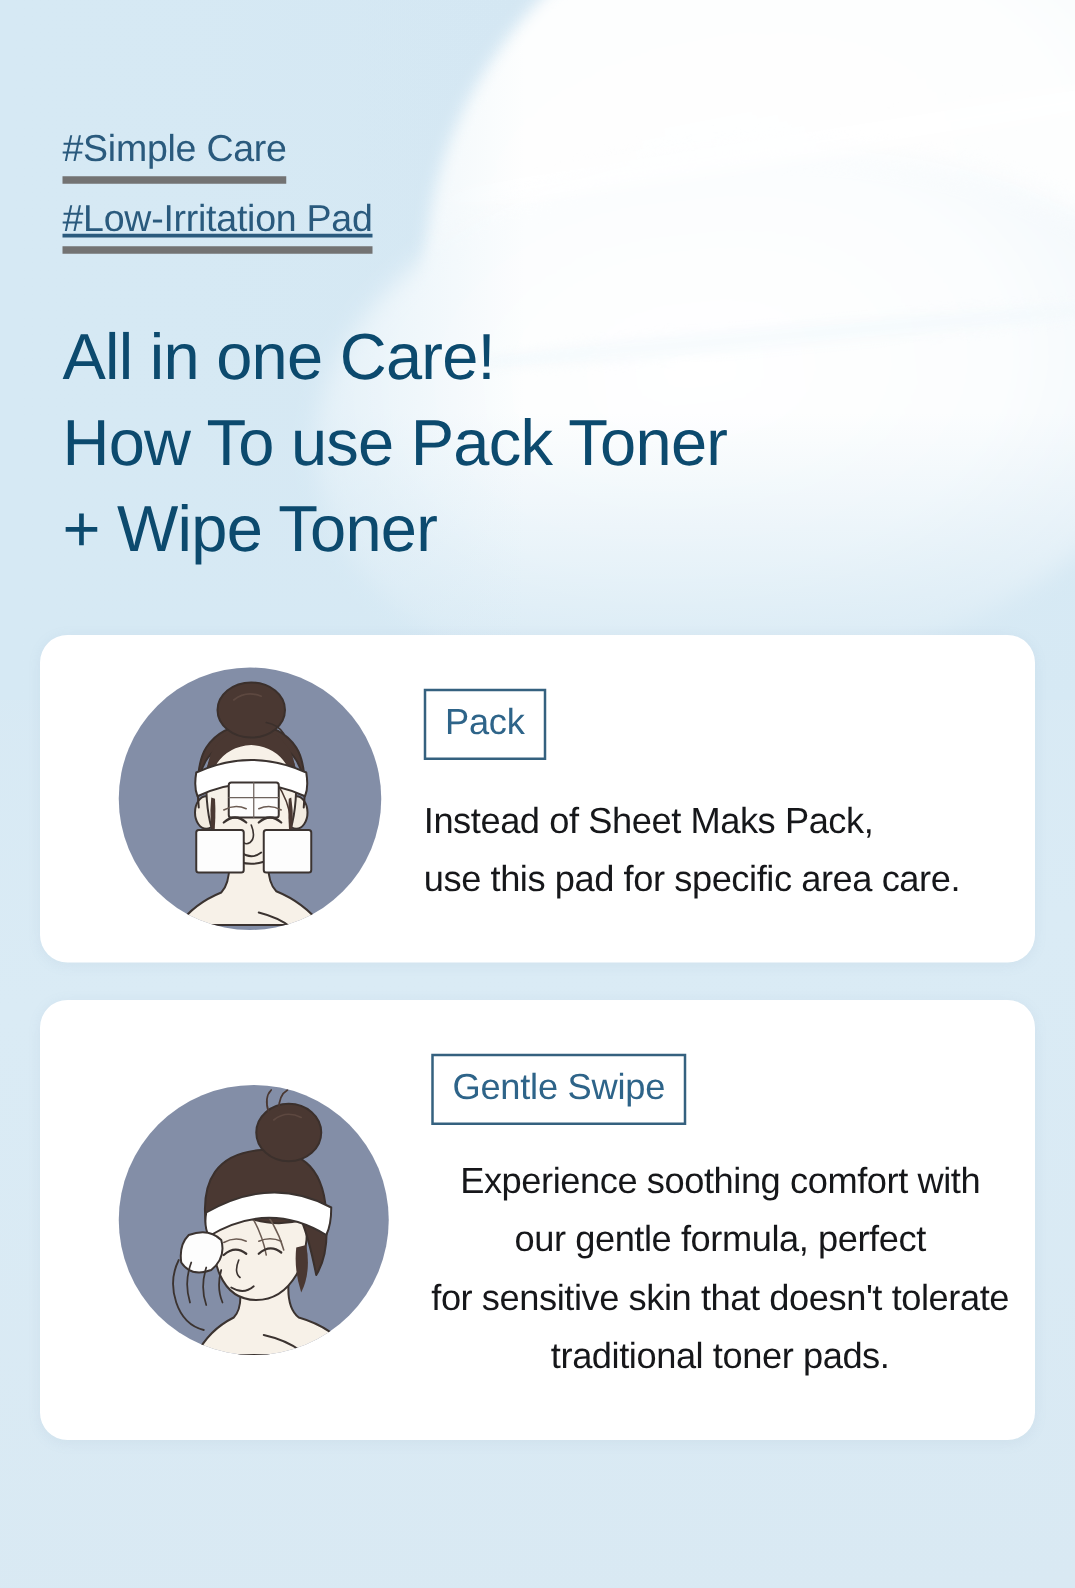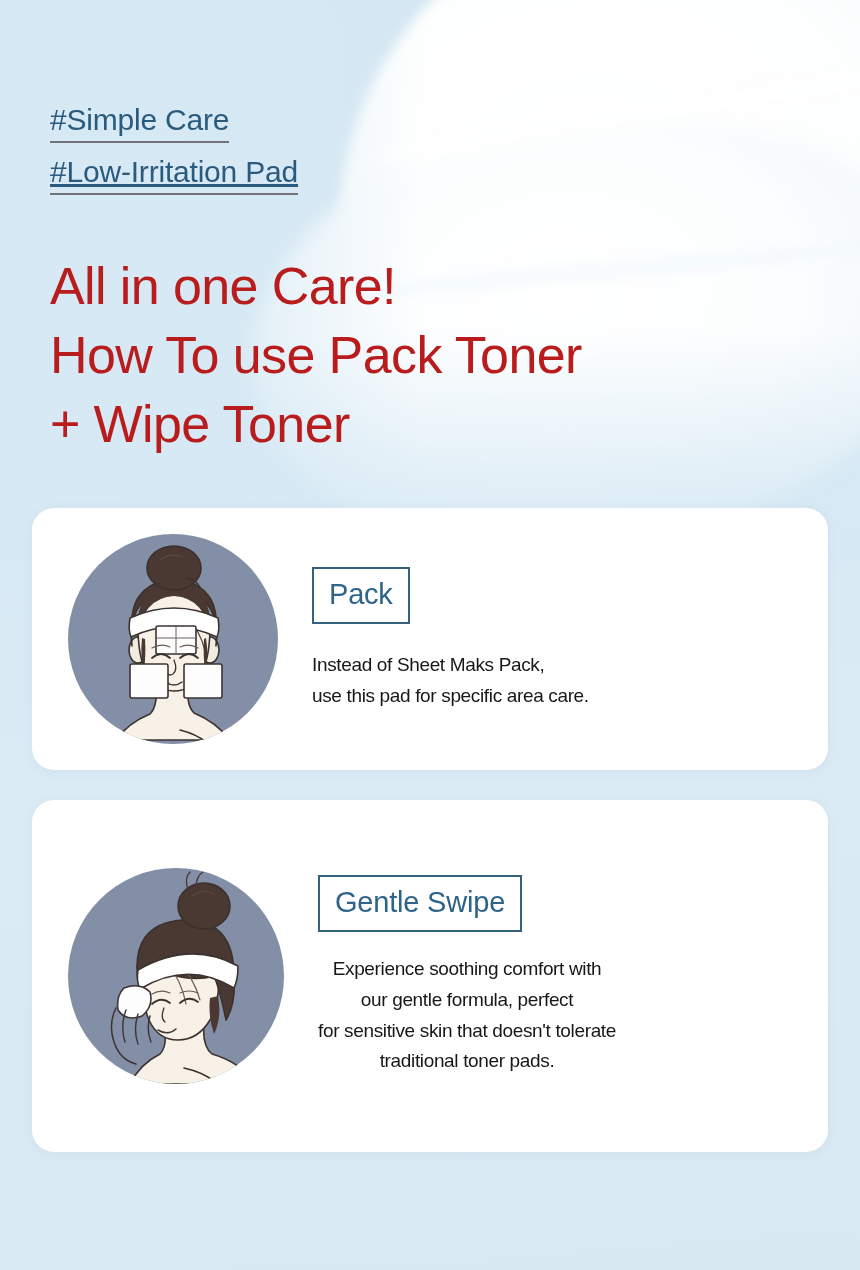--- a/index.html
+++ b/index.html
@@ -63,48 +63,48 @@
   .tags{ position:absolute; left:50px; top:105px; }
   .tag-line{
     display:block;
     font-size:30px;
     font-weight:500;
     letter-spacing:-.2px;
     color:#2a5a7d;
     line-height:1;
     margin-bottom:14px;
     width:max-content;
-    border-bottom:2px solid #737373;
+    border-bottom:6px solid #737373;
     padding-bottom:6px;
   }
   .tag-line:last-child{ margin-bottom:0;text-decoration:underline; }
 
   .headline{
     position:absolute; left:50px; top:252px;
     font-size:52px;
     font-weight:400;
-    color:#b91c1c;
+    color:#0c4a6e;
     line-height:1.33;
     letter-spacing:-.6px;
     white-space:pre-line;
   }
 
   
   .card{
     position:absolute;
     left:32px;
     width:796px;
     background:#ffffff;
     border-radius:22px;
     box-shadow:0 2px 10px rgba(120,150,175,.10);
   }
   #card-pack{ top:508px; height:262px; }
   #card-swipe{ top:800px; height:352px; }
 
-  .card-inner{ display:flex; align-items:center; height:100%; }
+  .card-inner{ display:flex; align-items:center; height:100%;margin-left:27px; }
 
   .avatar{
     flex:0 0 auto;
     width:210px; height:210px;
     margin-left:36px;
     border-radius:50%;
     background:#838ea7;
     overflow:hidden;
     position:relative;
   }
@@ -120,21 +120,21 @@
     background:#fff;
     font-size:29px;
     font-weight:400;
     line-height:1;
     padding:11px 15px 13px;
     letter-spacing:-.2px;
   }
 
   .body-text{
     margin-top:26px;
-    font-size:19px;
+    font-size:29px;
     line-height:1.62;
     color:#16171a;
     letter-spacing:-.35px;
     white-space:pre-line;
   }
   #card-swipe .body-text{ margin-top:22px;text-align:center; }
 </style>
 </head>
 <body>
 

